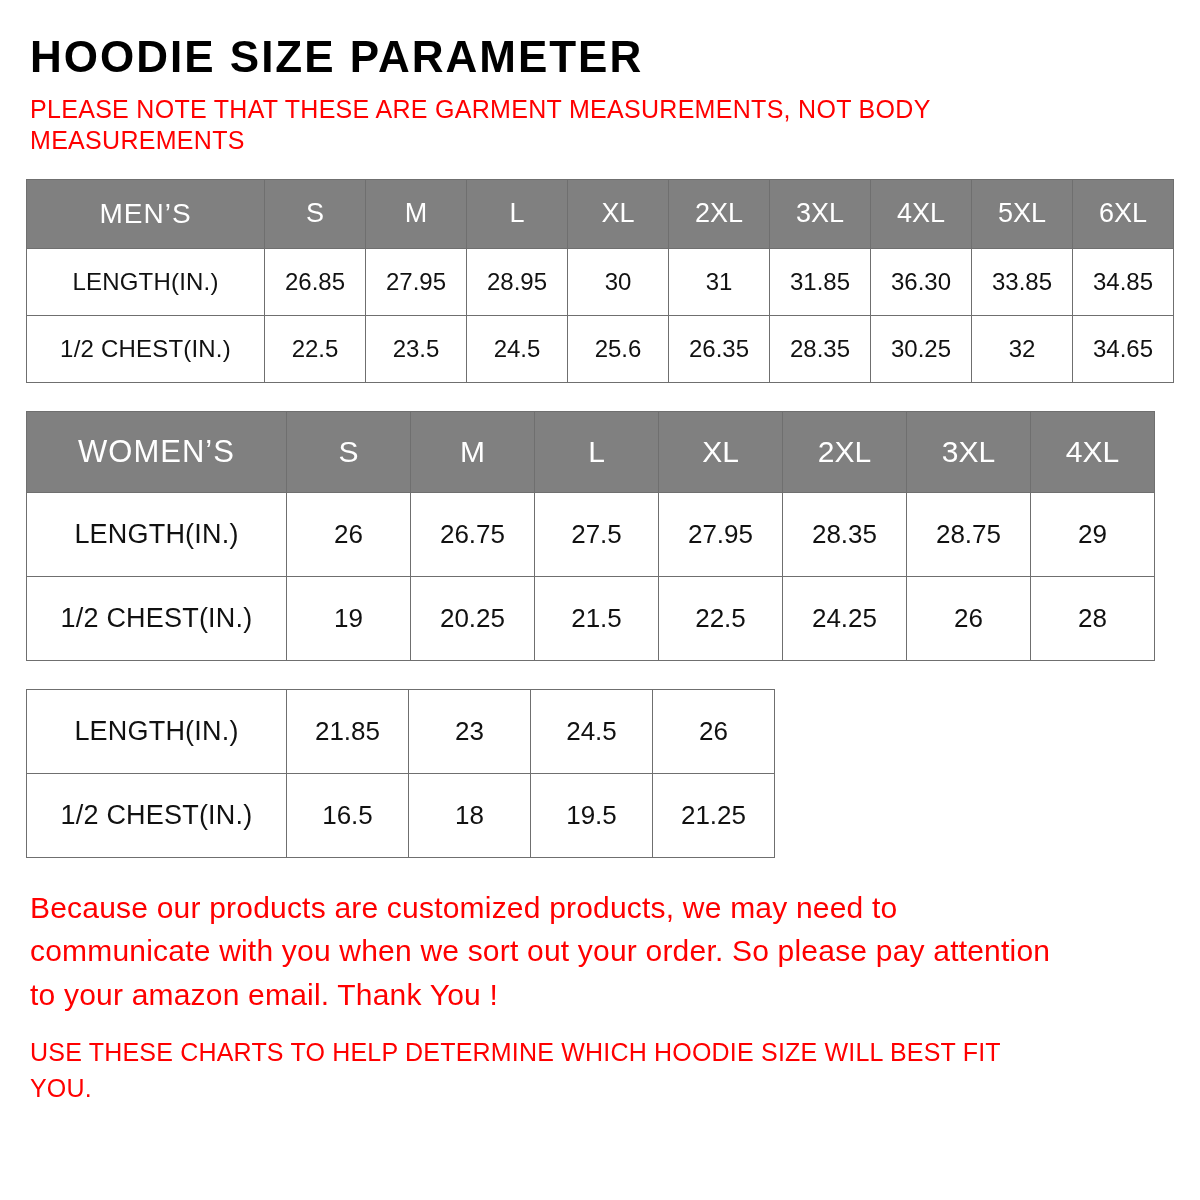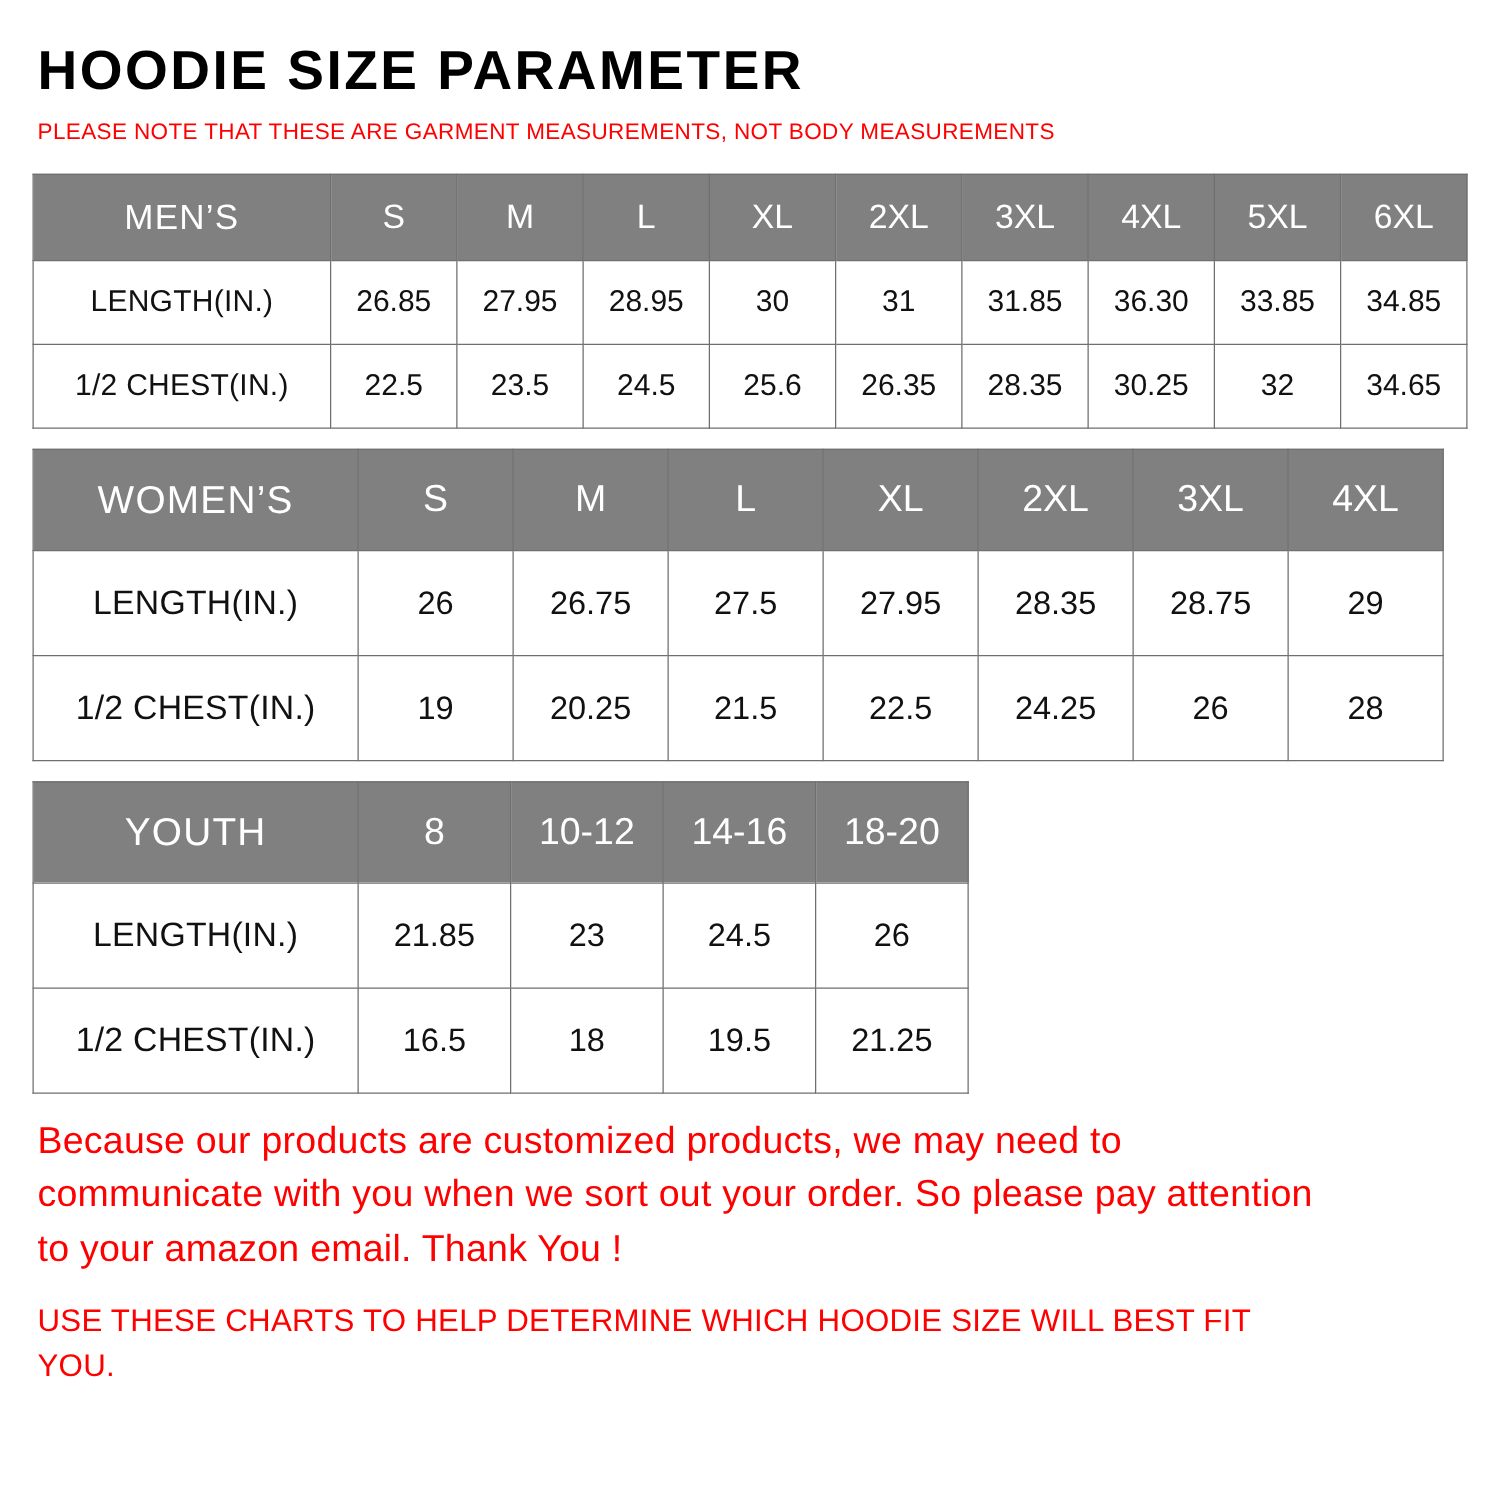--- a/index.html
+++ b/index.html
@@ -23,29 +23,29 @@
   .title {
     font-size: 44px;
     font-weight: bold;
     letter-spacing: 2px;
     color: #000000;
     margin: 4px 0 14px 4px;
     line-height: 1.05;
   }
   .note {
     color: #ff0000;
-    font-size: 18px;
+    font-size: 25px;
     line-height: 1.25;
     margin: 1px 0 22px 4px;
     letter-spacing: 0.3px;
   }
   table.sizetable {
     border-collapse: collapse;
     table-layout: fixed;
-    margin-bottom: 16px;
+    margin-bottom: 28px;
   }
   table.sizetable td {
     border: 1px solid #6f6f6f;
     text-align: center;
     vertical-align: middle;
     font-size: 24px;
     color: #111111;
     background: #ffffff;
     padding: 0;
   }
@@ -208,27 +208,20 @@
 
   <table class="sizetable" id="youth-table">
     <colgroup>
       <col style="width:260px">
       <col style="width:122px">
         <col style="width:122px">
         <col style="width:122px">
         <col style="width:122px">
     </colgroup>
     <tbody>
-      <tr class="head">
-        <td class="cat">YOUTH</td>
-        <td>8</td>
-        <td>10-12</td>
-        <td>14-16</td>
-        <td>18-20</td>
-      </tr>
       <tr>
         <td class="rowlabel">LENGTH(IN.)</td>
         <td>21.85</td>
         <td>23</td>
         <td>24.5</td>
         <td>26</td>
       </tr>
       <tr>
         <td class="rowlabel">1/2 CHEST(IN.)</td>
         <td>16.5</td>

